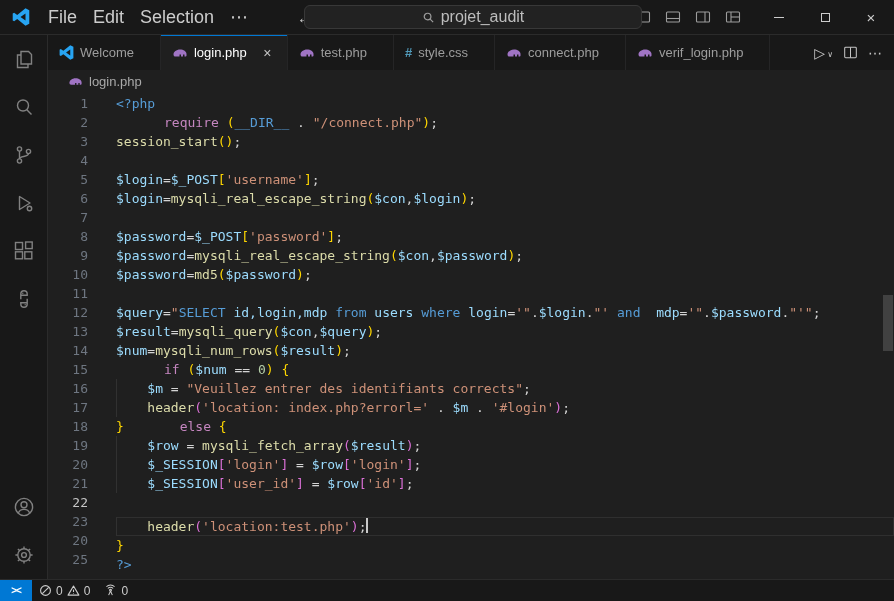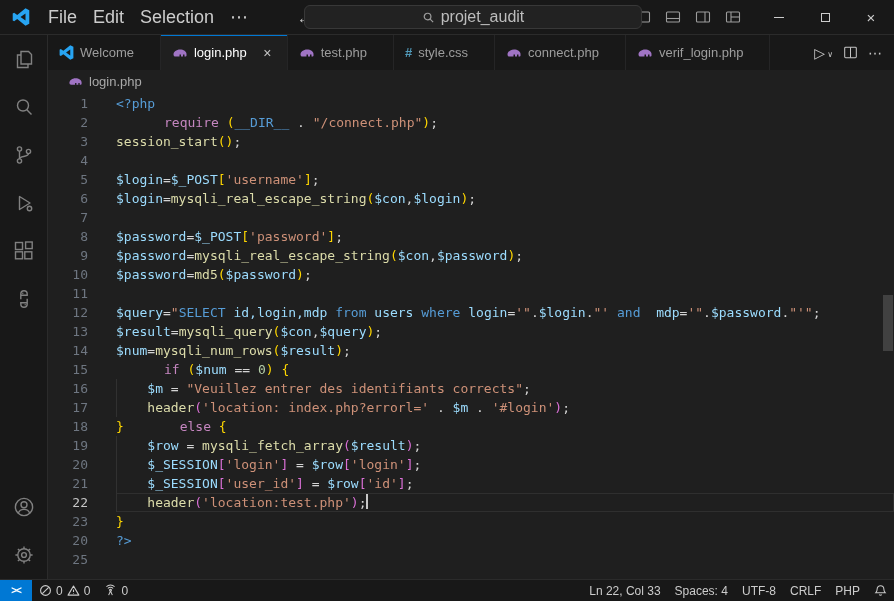--- a/index.html
+++ b/index.html
@@ -55,21 +55,21 @@
   .breadcrumb { height:22px; flex:none; display:flex; align-items:center; gap:6px; padding-left:20px;
                 font-size:13px; color:#a9a9a9; background:var(--bg-editor,#1f1f1f); }
 
   
   .code-area { flex:1; position:relative; display:flex; overflow:hidden; padding-top:2px; background:var(--bg-editor,#1f1f1f); }
   .gutter { width:40px; flex:none; text-align:right; font:13px/19px "DejaVu Sans Mono", monospace; color:#6e7681; }
   .gutter .ln { height:19px; }
   .gutter .ln.active { color:#c6c6c6; }
   .code-lines { flex:1; margin-left:28px; font:13px/19px "DejaVu Sans Mono", monospace; white-space:pre; color:#d4d4d4; }
   .cl { height:19px; position:relative; }
-  .cl.current { box-shadow: inset 0 0 0 1px #2f2f2f; }
+  .cl.current { box-shadow: inset 0 0 0 1px #2f2f2f; margin-top: 24px; }
   .iguide { position:absolute; left:0; top:0; height:19px; width:1px; background:#313131; }
   .cursor { display:inline-block; width:2px; height:15px; background:#c8c8c8; vertical-align:-2px; }
   .tk-b  { color:var(--tk-b,#569cd6); }
   .tk-k  { color:var(--tk-k,#c586c0);margin-left:48px; }
   .tk-v  { color:var(--tk-v,#9cdcfe); }
   .tk-f  { color:var(--tk-f,#dcdcaa); }
   .tk-s  { color:var(--tk-s,#ce9178); }
   .tk-n  { color:var(--tk-n,#b5cea8); }
   .tk-p  { color:var(--tk-p,#d4d4d4); }
   .tk-g  { color:var(--tk-g,#ffd700); }
@@ -327,27 +327,14 @@
     </div>
     <div class="sb-item">
       <svg class="ic" width="13" height="13" viewBox="0 0 14 14" fill="none" stroke="#cccccc" stroke-width="1.1">
         <path d="M4.2 4.8 a3.6 3.6 0 0 1 5.6 0"></path>
           <path d="M2.6 3 a5.8 5.8 0 0 1 8.8 0"></path>
         <circle cx="7" cy="6.6" r="1"></circle>
           <path d="M7 7.6 L5 12 M7 7.6 L9 12"></path>
       </svg>
       <span>0</span>
     </div>
-    <div class="sb-right">
-      <div class="sb-item">Ln 22, Col 33</div>
-      <div class="sb-item">Spaces: 4</div>
-      <div class="sb-item">UTF-8</div>
-      <div class="sb-item">CRLF</div>
-      <div class="sb-item">PHP</div>
-      <div class="sb-item">
-        <svg class="ic" width="13" height="13" viewBox="0 0 14 14" fill="none" stroke="#cccccc" stroke-width="1.1">
-          <path d="M7 1.8 a3.6 3.6 0 0 1 3.6 3.6 c0 2.8 1.2 3.6 1.6 4.1 H1.8 c.4 -.5 1.6 -1.3 1.6 -4.1 A3.6 3.6 0 0 1 7 1.8 Z"></path>
-          <path d="M5.8 11.3 a1.3 1.3 0 0 0 2.4 0"></path>
-        </svg>
-      </div>
-    </div>
   </footer>
 </div>
 
 </body></html>

